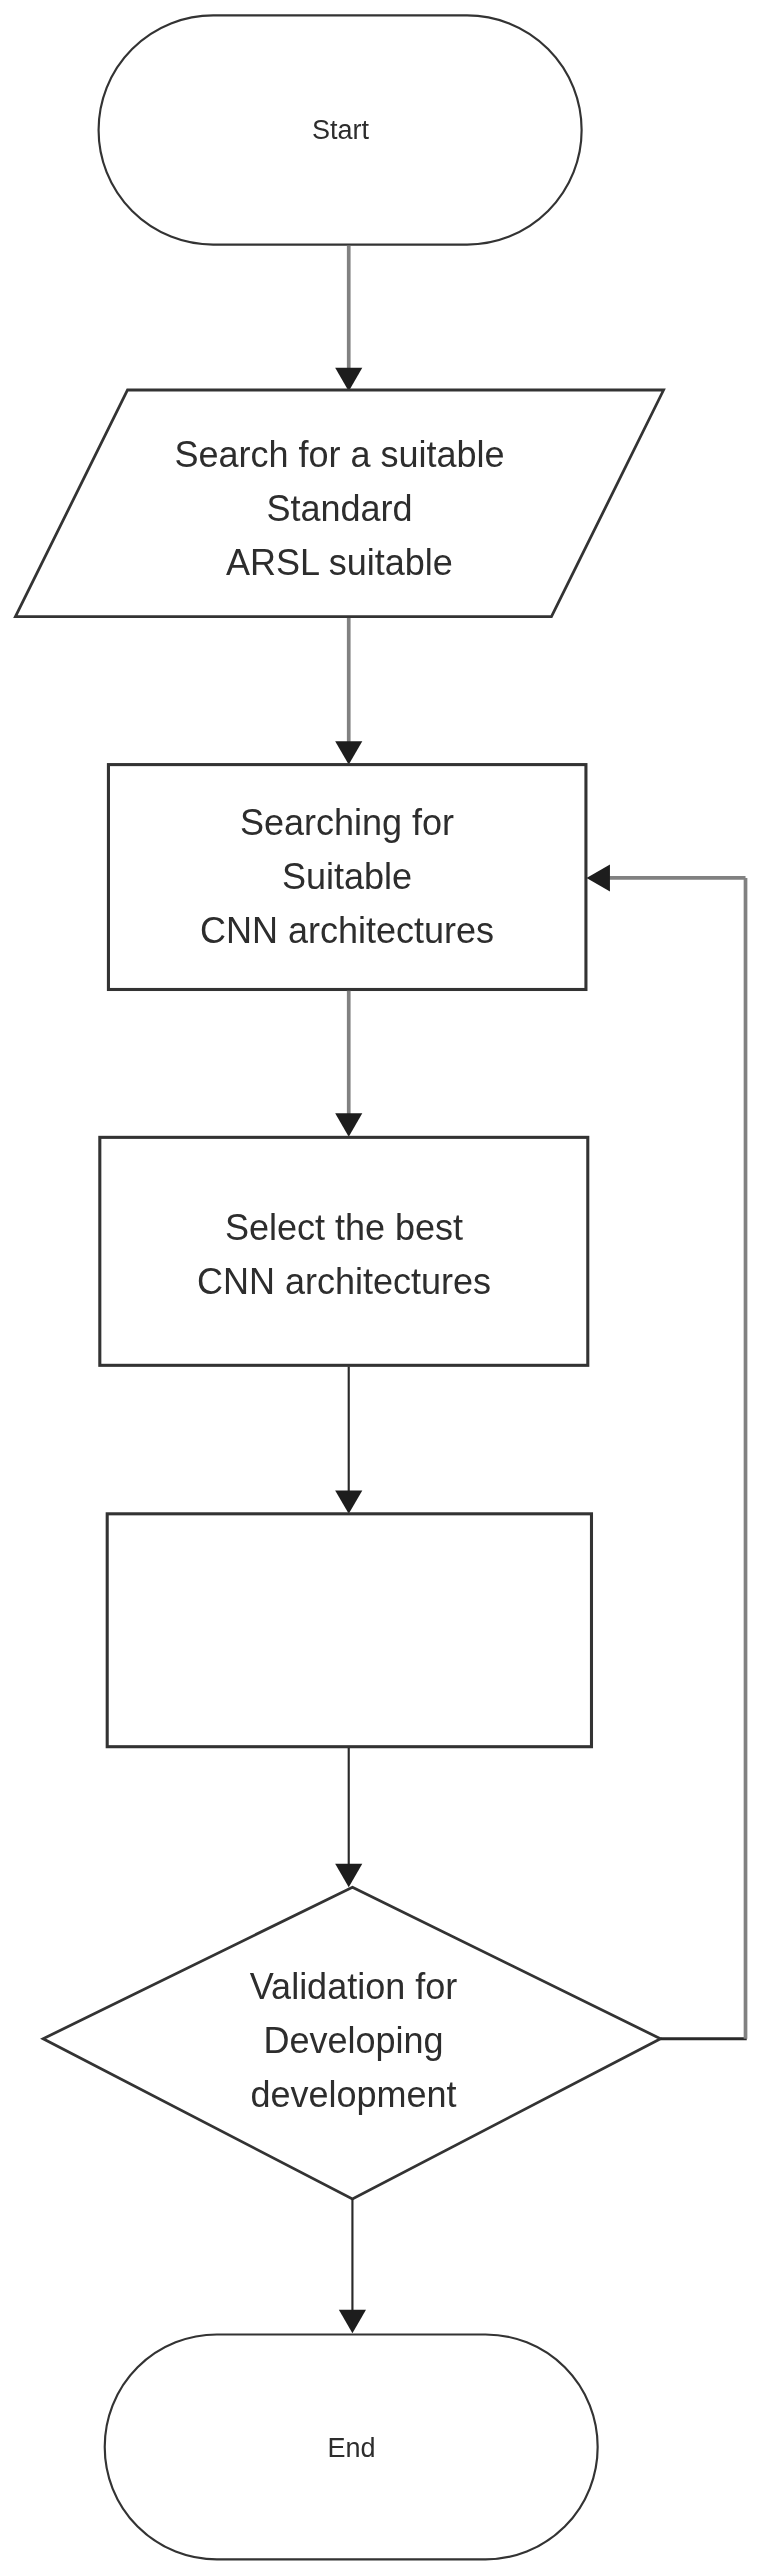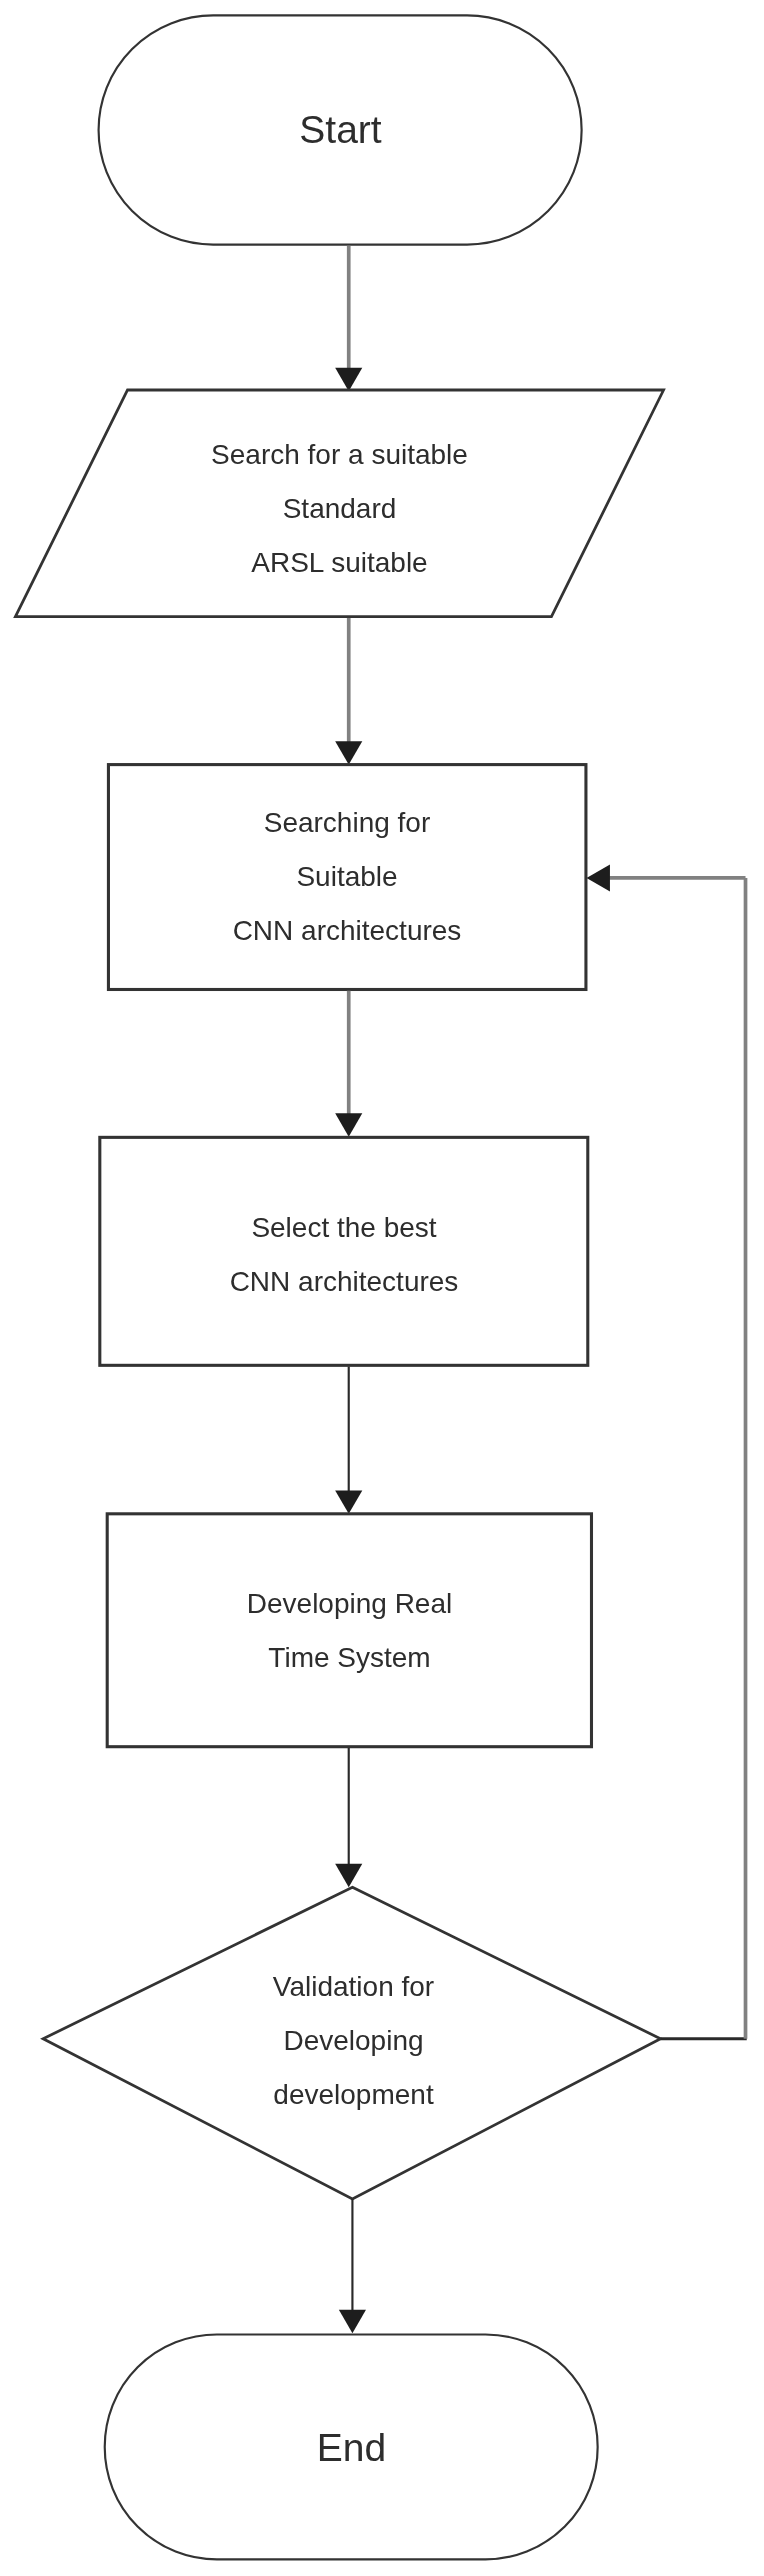--- a/index.html
+++ b/index.html
@@ -48,27 +48,27 @@
     stroke: none;
   }
   .label {
     position: absolute;
     display: flex;
     flex-direction: column;
     justify-content: center;
     align-items: center;
     text-align: center;
     color: var(--text, #2d2d2d);
-    font-size: 28px;
+    font-size: 36px;
     line-height: 54px;
     letter-spacing: 0px;
     pointer-events: none;
     white-space: nowrap;
   }
-  .label.big { font-size: 39px; }
+  .label.big { font-size: 27px; }
   
   .lbl-start      { left: 99px;  top: 15px;   width: 483px; height: 229px; }
   .lbl-dataset    { left: 93px;  top: 401px;  width: 493px; height: 216px; }
   .lbl-cnnsearch  { left: 108px;  top: 764px; width: 478px; height: 225px; }
   .lbl-cnnselect  { left: 100px;  top: 1137px; width: 488px; height: 236px; }
   .lbl-realtime   { left: 107px;  top: 1514px; width: 485px; height: 233px; }
   .lbl-validation { left: 104px;  top: 1902px; width: 499px; height: 277px; align-items: center; }
   .lbl-end        { left: 105px;  top: 2335px; width: 493px; height: 225px; }
 </style>
 </head>
@@ -130,24 +130,20 @@
       <div>Searching for</div>
       <div>Suitable</div>
       <div>CNN architectures</div>
     </div>
 
   <div class="label lbl-cnnselect">
       <div>Select the best</div>
       <div>CNN architectures</div>
     </div>
 
-  <div class="label lbl-realtime">
-      <div>Developing Real</div>
-      <div>Time System</div>
-    </div>
 
   <div class="label lbl-validation">
       <div>Validation for</div>
       <div>Developing</div>
       <div>development</div>
     </div>
 
   <div class="label big lbl-end">
       <div>End</div>
     </div>

